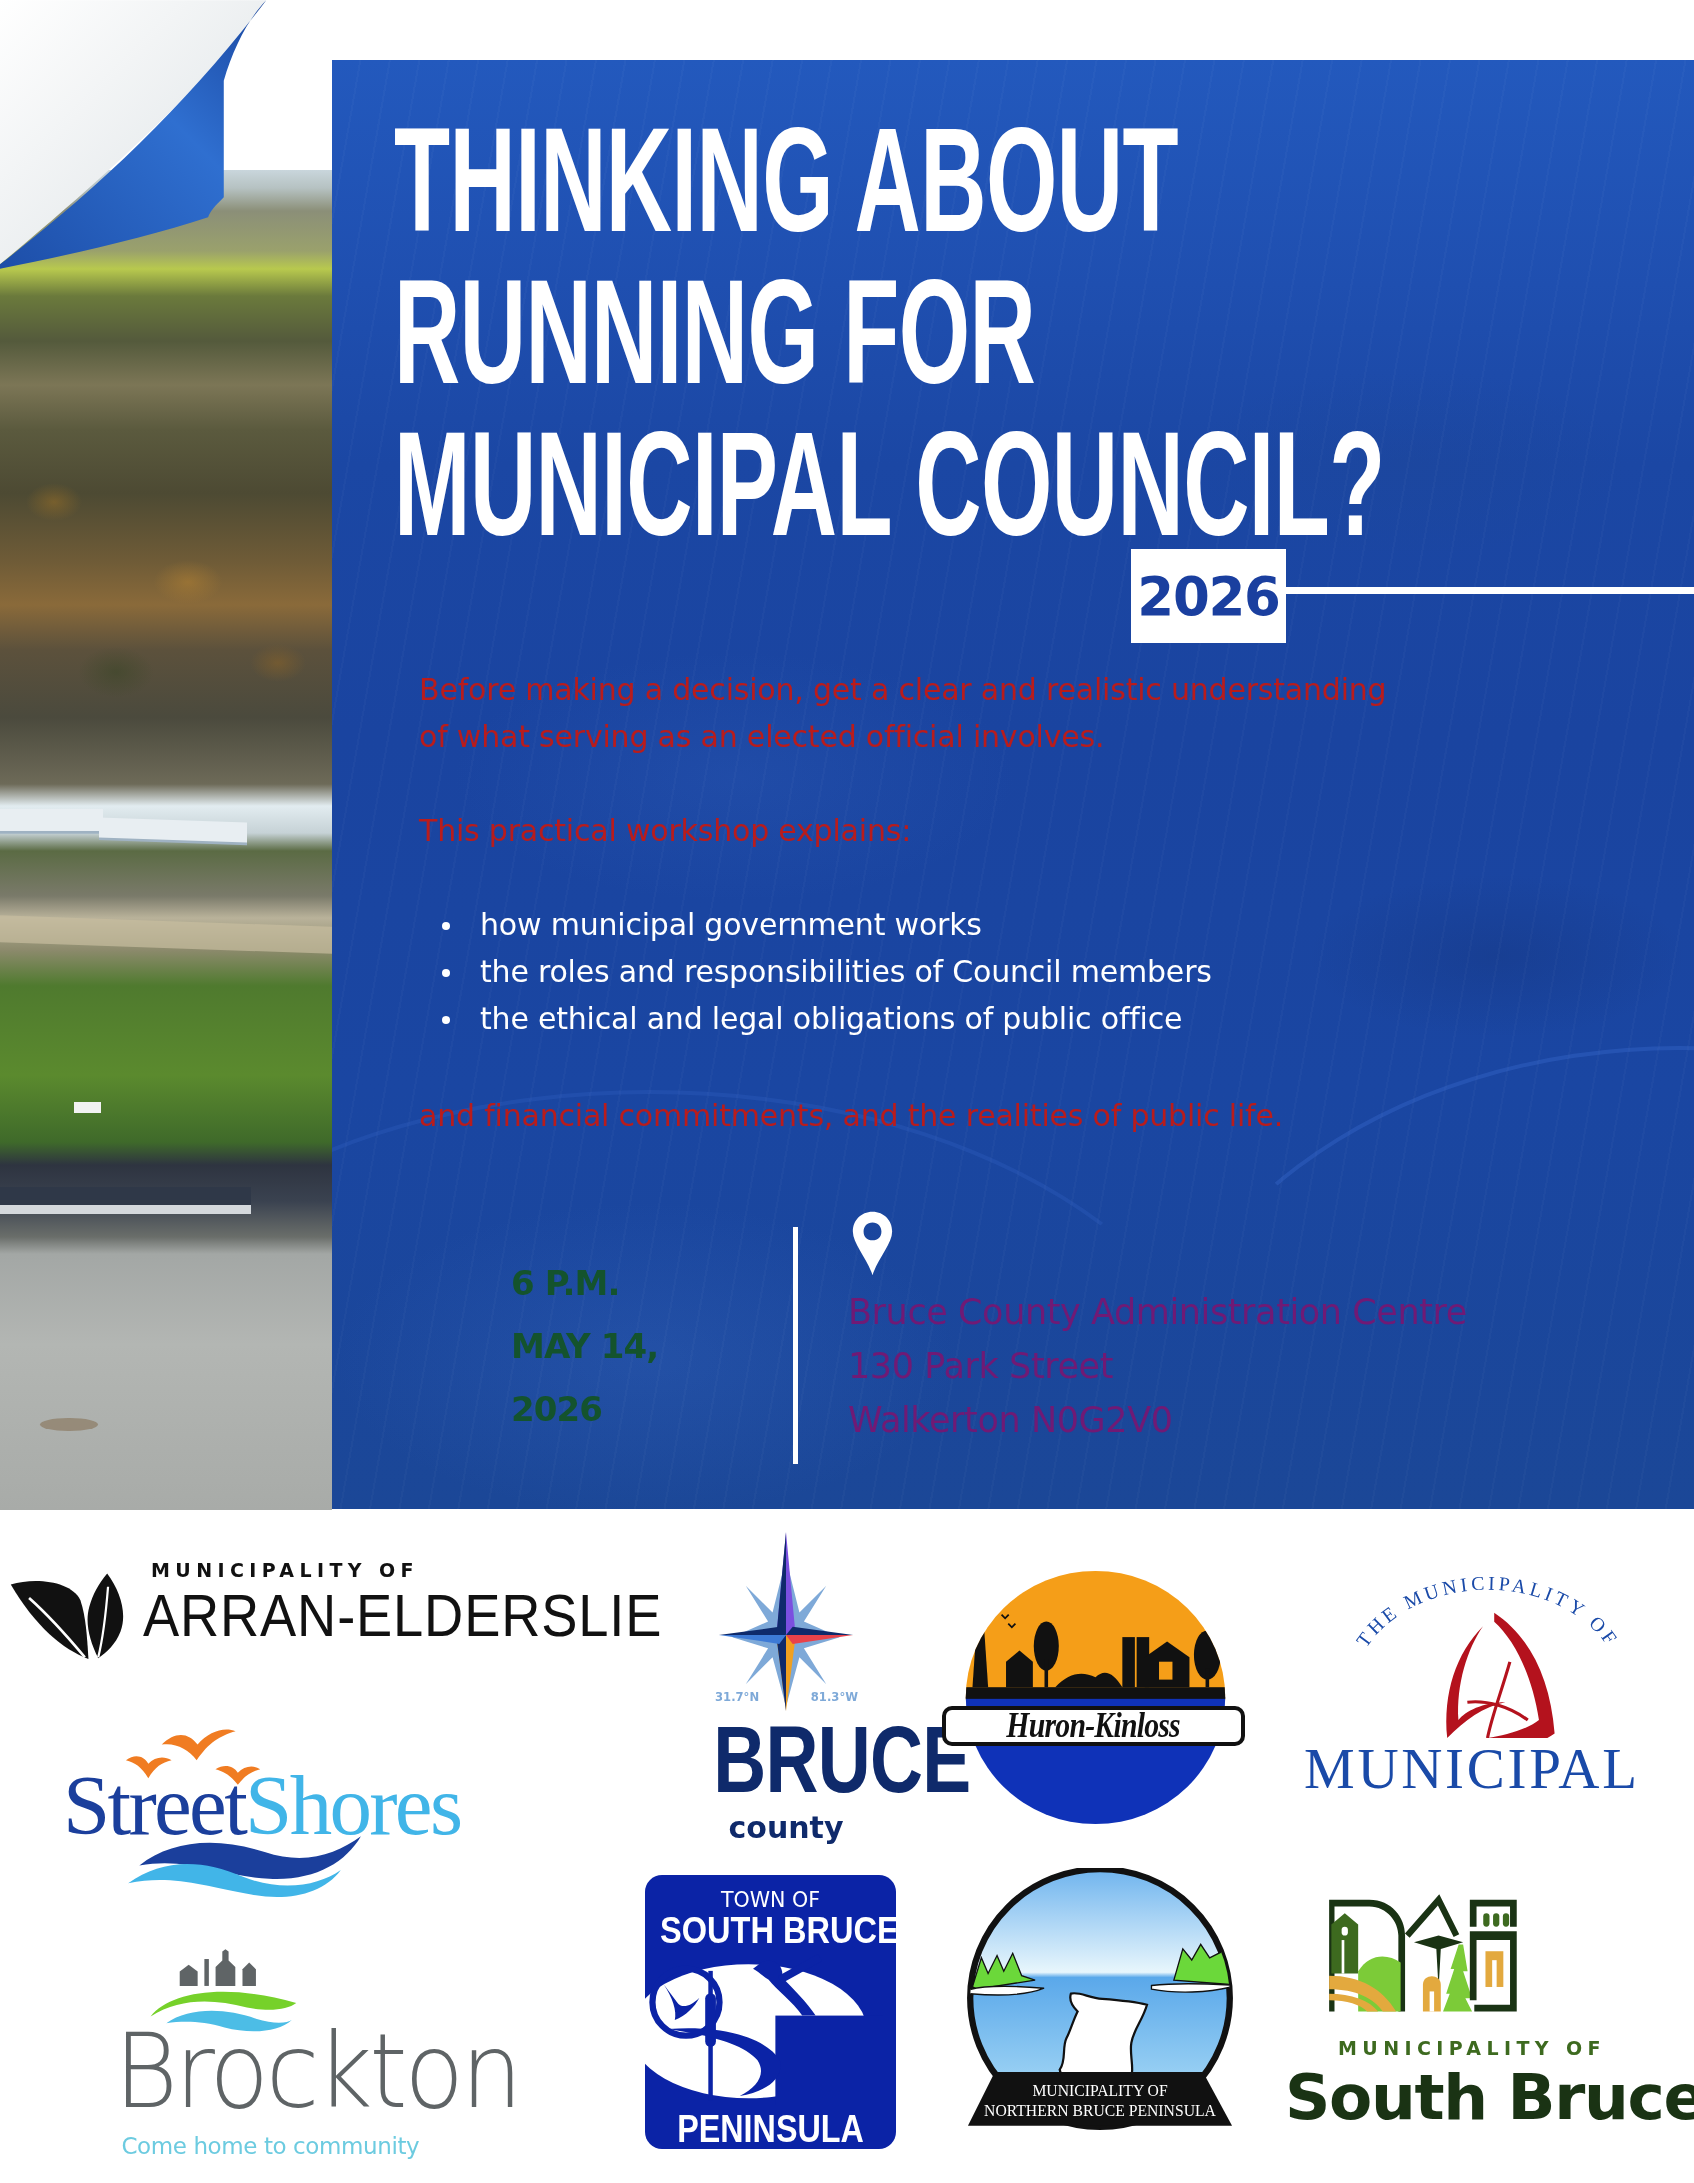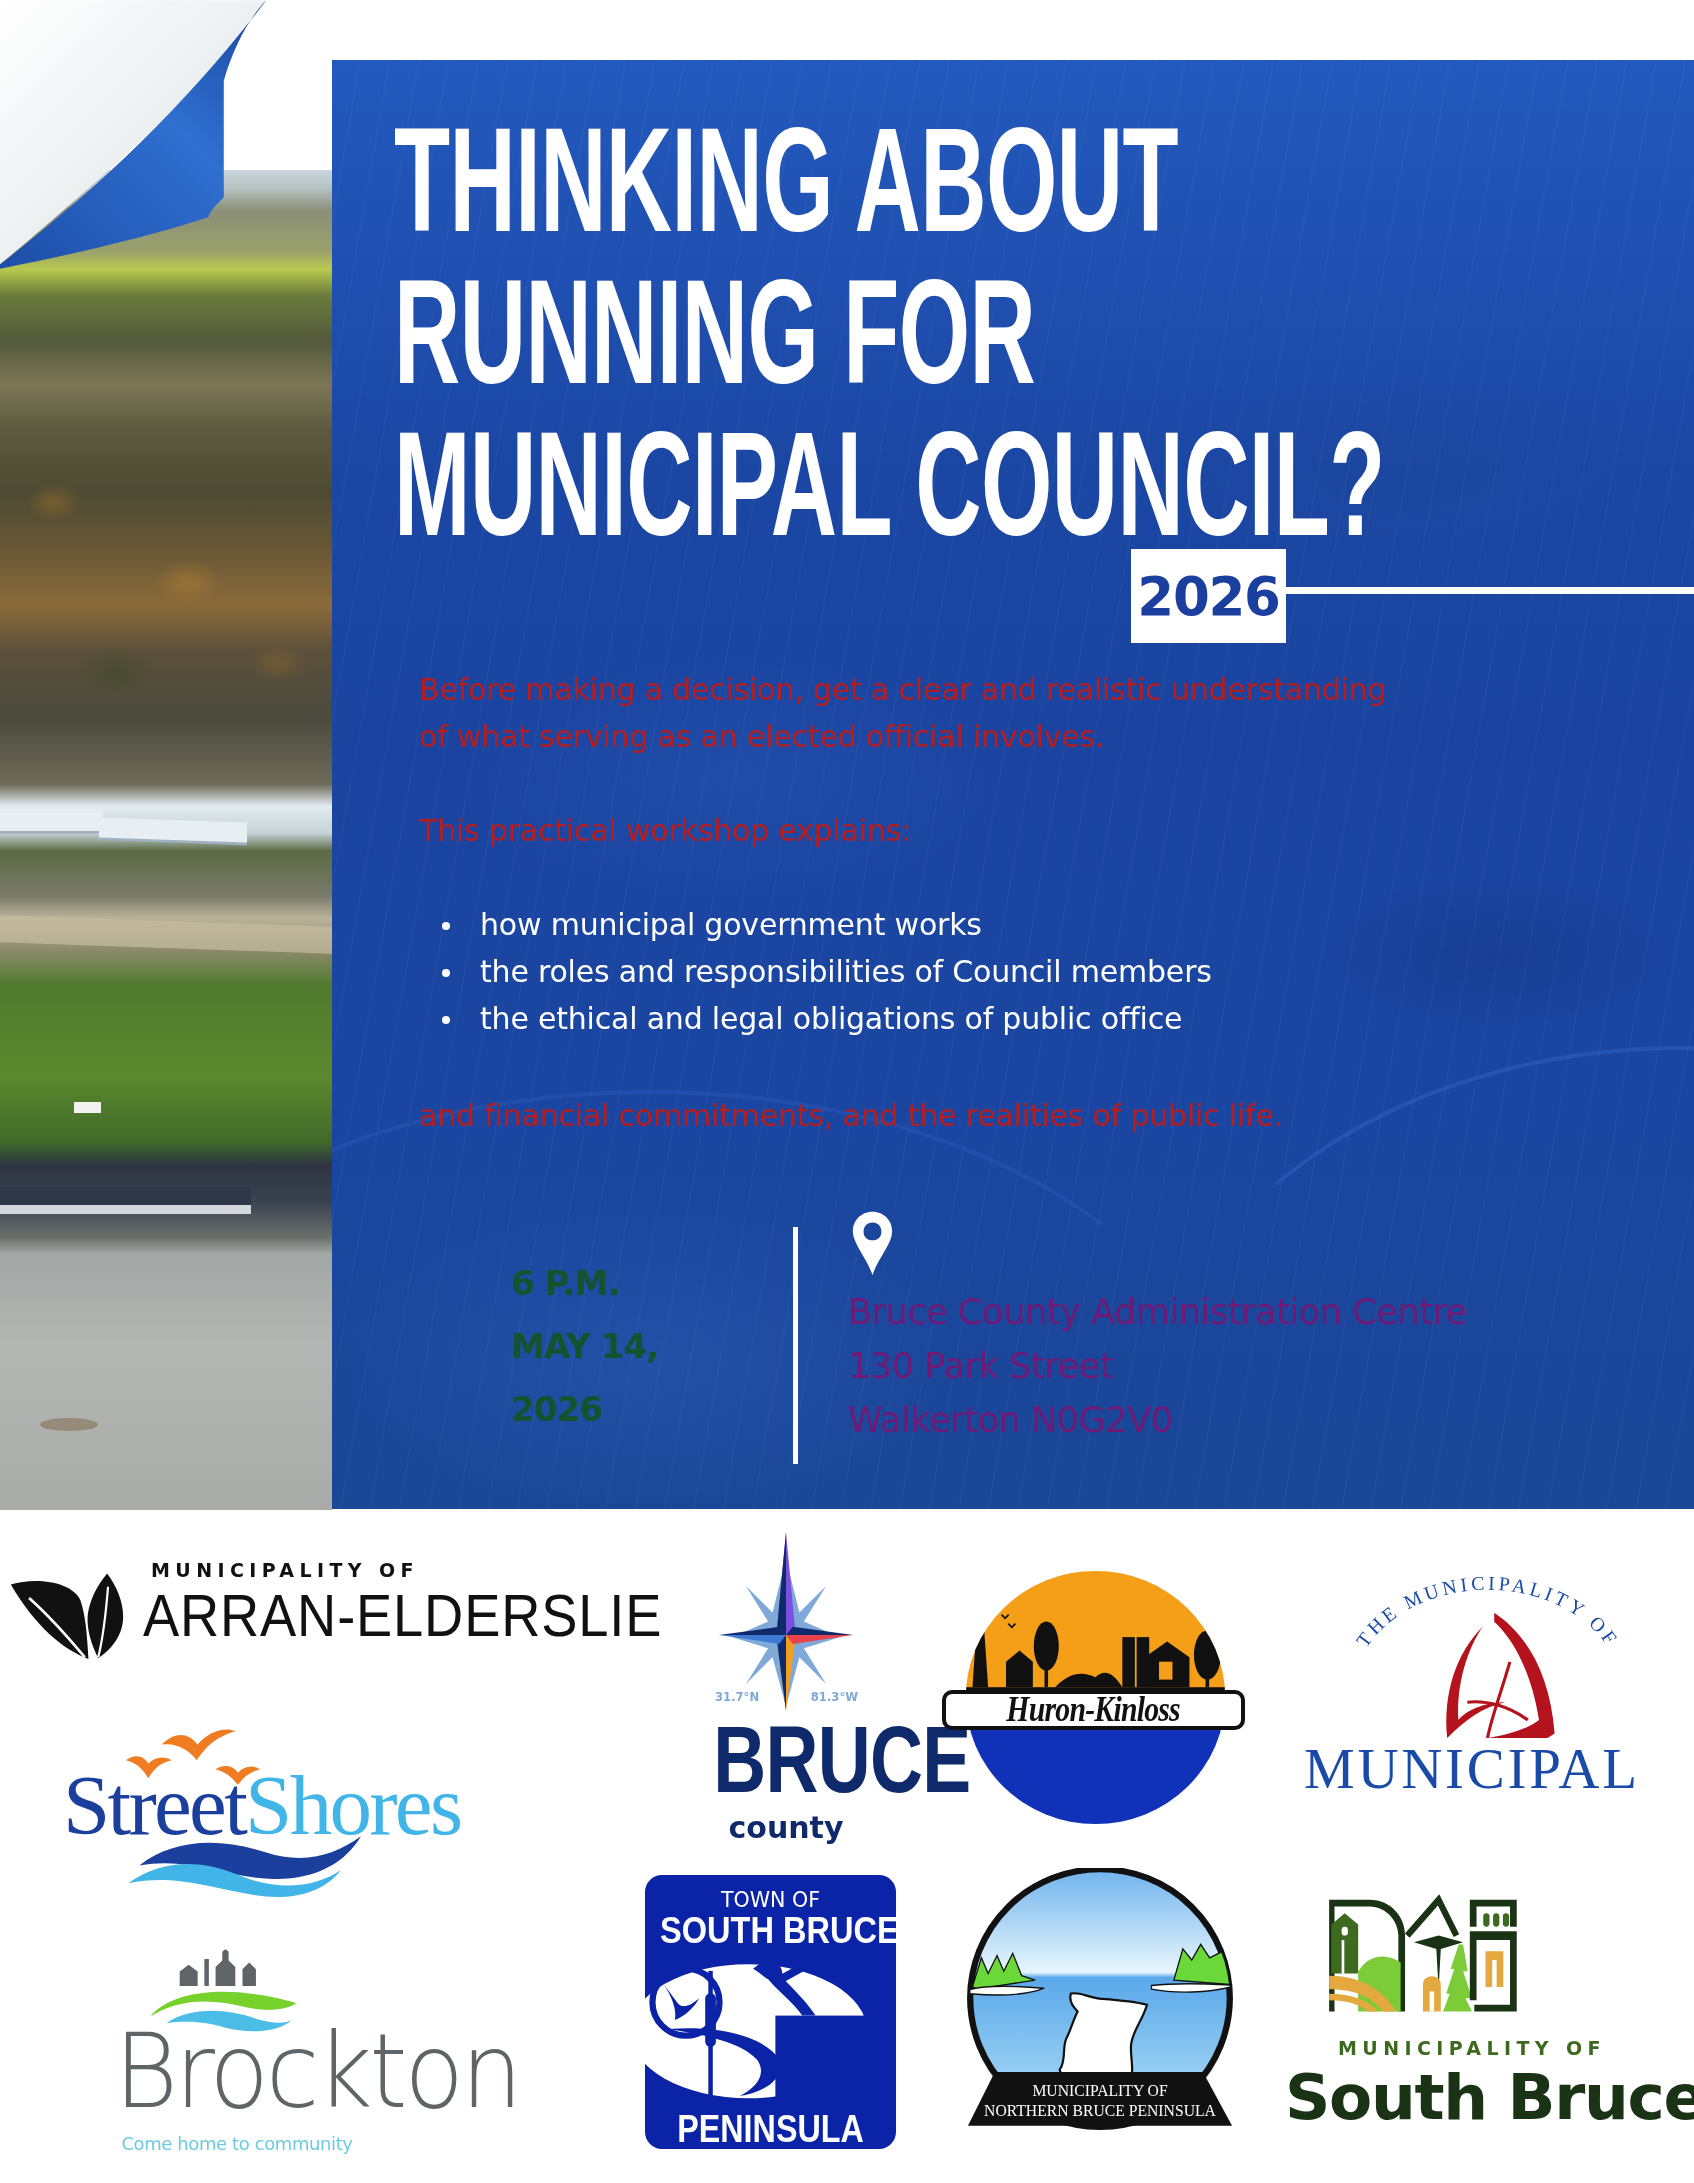--- a/index.html
+++ b/index.html
@@ -88,29 +88,29 @@
   .saugeen .w1 { color:#1b3f9c; }
   .saugeen .w2 { color:#41b5e8; }
   .saugeen svg { position:absolute; left:0; top:0; }
 
   .brucecounty { left:692px; top:1532px; width:188px; height:291px; text-align:center; }
   .brucecounty .coords { position:absolute; left:23px; top:158px; width:143px; font-family:"DejaVu Sans", sans-serif; font-weight:700; font-size:11.6px; color:#7ea9d8; display:flex; justify-content:space-between; }
   .brucecounty .bruce { position:absolute; left:0; top:181px; width:193px; font-family:"Liberation Sans", sans-serif; font-weight:700; font-size:94px; line-height:94px; color:#0f2a6b; transform-origin:center top; transform:scaleX(0.78); letter-spacing:-0.9px; }
   .brucecounty .county { position:absolute; left:0; top:278px; width:188px; font-family:"DejaVu Sans", sans-serif; font-weight:700; font-size:30px; color:#0f2a6b; }
 
   .huron { left:934px; top:1570px; width:323px; height:255px; }
-  .huron .label { position:absolute; left:8px; top:120px; width:303px; height:40px; background:#fff; border:4.5px solid #111; border-radius:10px; display:flex; align-items:center; justify-content:center; box-sizing:border-box; }
+  .huron .label { position:absolute; left:8px; top:136px; width:303px; height:40px; background:#fff; border:4.5px solid #111; border-radius:10px; display:flex; align-items:center; justify-content:center; box-sizing:border-box; }
   .huron .label span { font-family:"Liberation Serif", serif; font-style:italic; font-weight:700; font-size:35px; color:#111; letter-spacing:-0.9px; transform:scaleX(0.85); }
 
   .kincardine { left:1295px; top:1559px; width:385px; height:251px; }
   .kincardine .big { position:absolute; left:9px; top:177px; font-family:"Liberation Serif", serif; font-size:57px; color:#1a4aa8; letter-spacing:2.7px; white-space:nowrap; }
 
   .brockton { left:108px; top:1949px; width:390px; height:211px; }
   .brockton .name { position:absolute; left:6.3px; top:68px; font-family:"DejaVu Sans", sans-serif; font-weight:300; font-size:104px; color:#5f6466; letter-spacing:-3.6px; line-height:108px; white-space:nowrap; transform-origin:left top; transform:scaleX(0.94); }
-  .brockton .tag { position:absolute; left:13.4px; top:184px; font-family:"DejaVu Sans", sans-serif; font-size:18px; color:#6ccbe0; white-space:nowrap; letter-spacing:-0.4px; }
+  .brockton .tag { position:absolute; left:13.4px; top:184px; font-family:"DejaVu Sans", sans-serif; font-size:23px; color:#6ccbe0; white-space:nowrap; letter-spacing:-0.4px; }
 
   .sbp { left:645px; top:1875px; width:251px; height:274px; background:#0b23a6; border-radius:17px; overflow:hidden; }
   .sbp .t1 { position:absolute; left:0; top:12.5px; width:251px; text-align:center; color:#fff; font-family:"DejaVu Sans", sans-serif; font-size:20.6px; }
   .sbp .t2 { position:absolute; left:0; top:35px; width:251px; text-align:center; color:#fff; font-family:"Liberation Sans", sans-serif; font-weight:700; font-size:37px; transform:scaleX(0.88); white-space:nowrap; }
   .sbp .t3 { position:absolute; left:0; top:233px; width:251px; text-align:center; color:#fff; font-family:"Liberation Sans", sans-serif; font-weight:700; font-size:38px; transform:scaleX(0.85); }
 
   .nbp { left:959px; top:1868px; width:282px; height:287px; }
   .nbp .pt { position:absolute; left:0; width:282px; text-align:center; color:#fff; font-family:"Liberation Serif", serif; font-size:15.7px; }
 
   .southbruce { left:1284px; top:1895px; width:394px; height:269px; }

